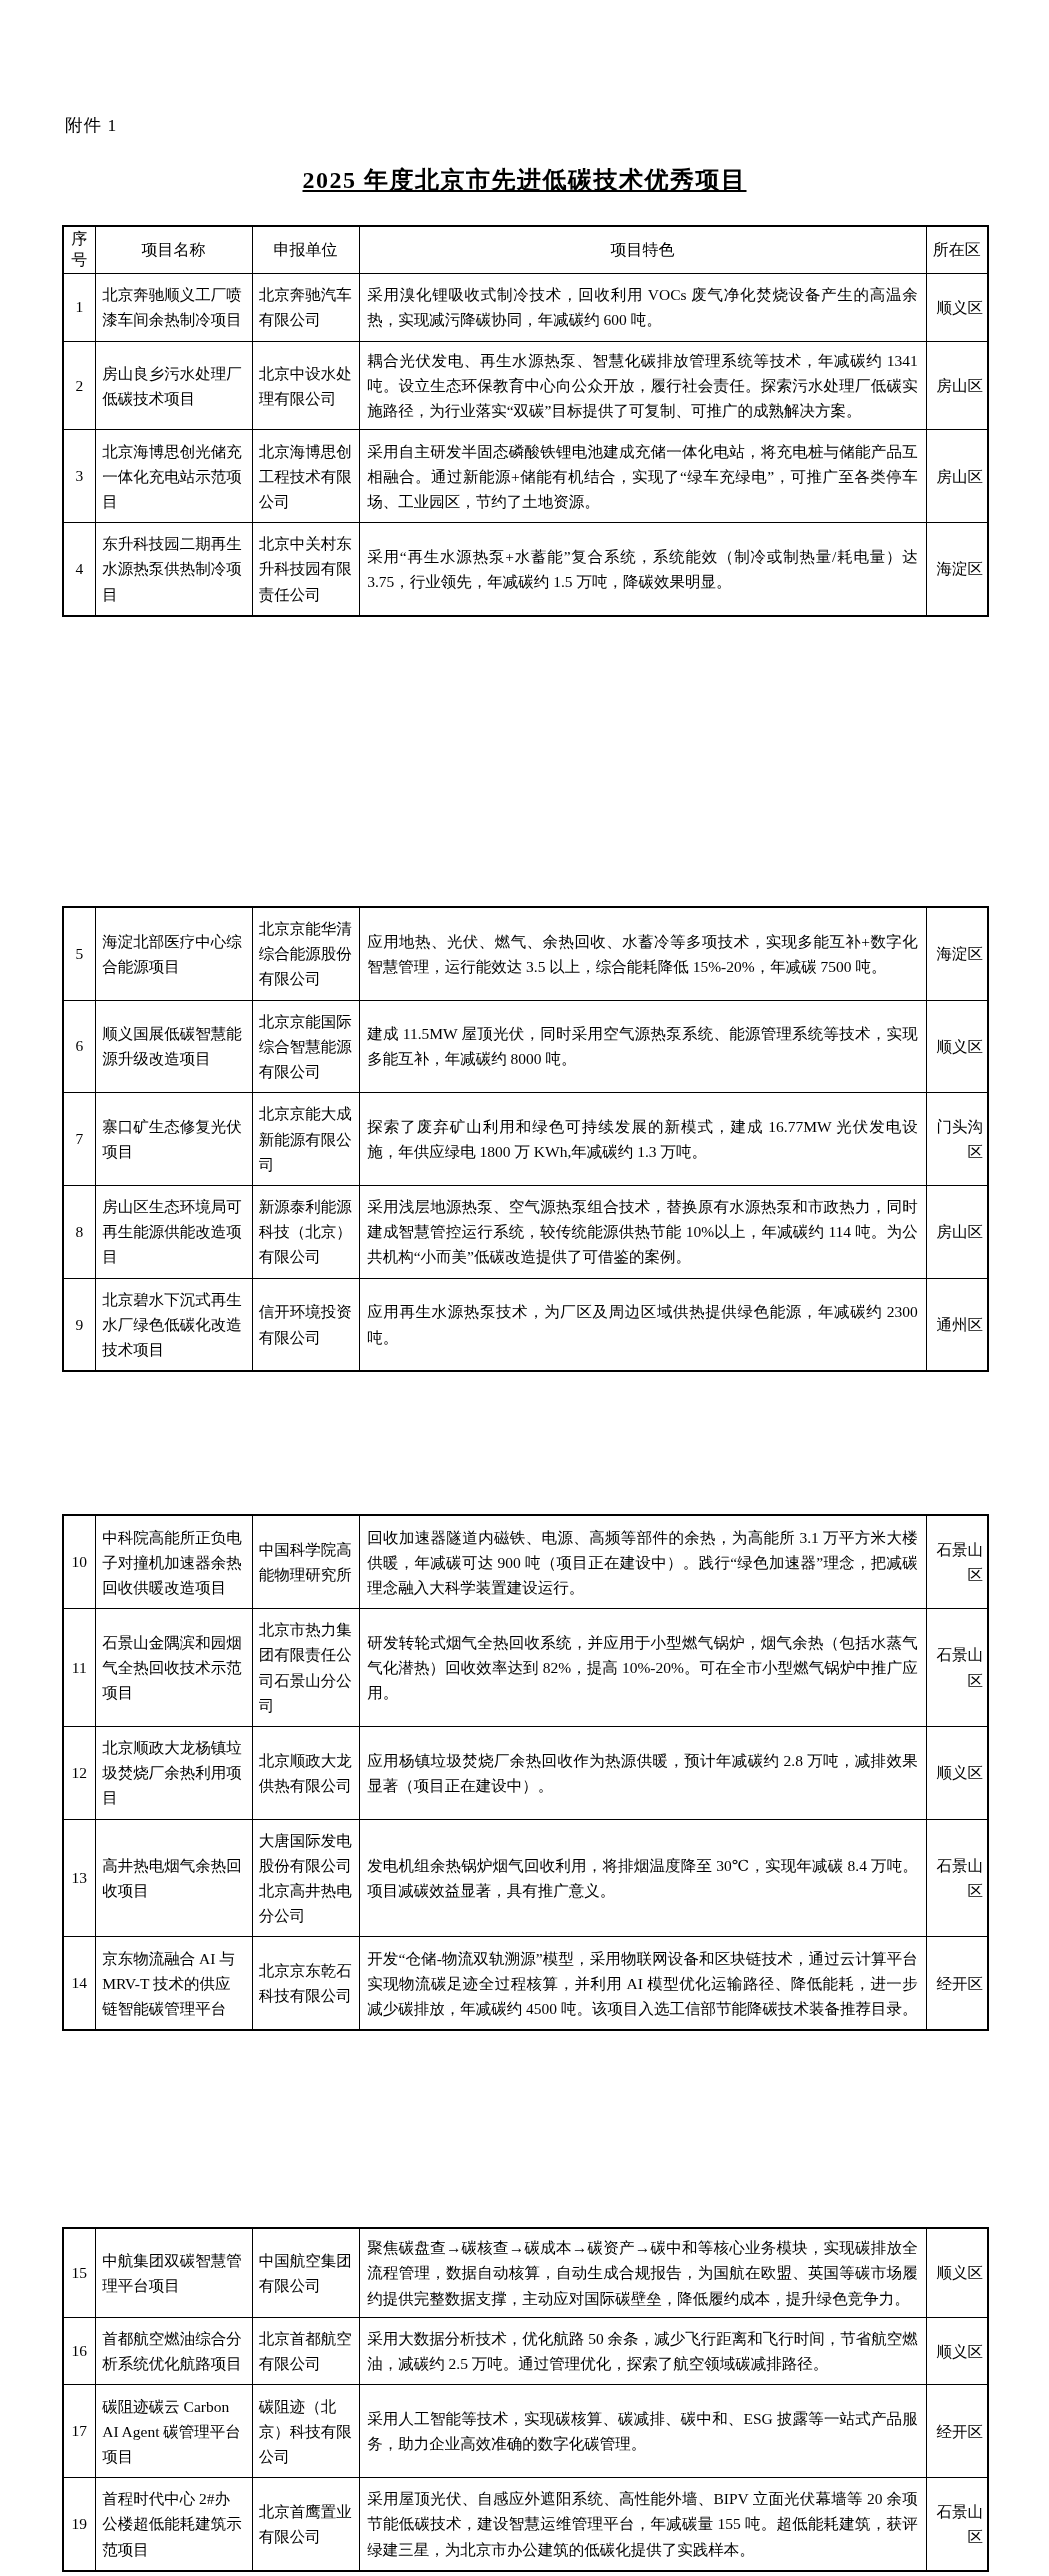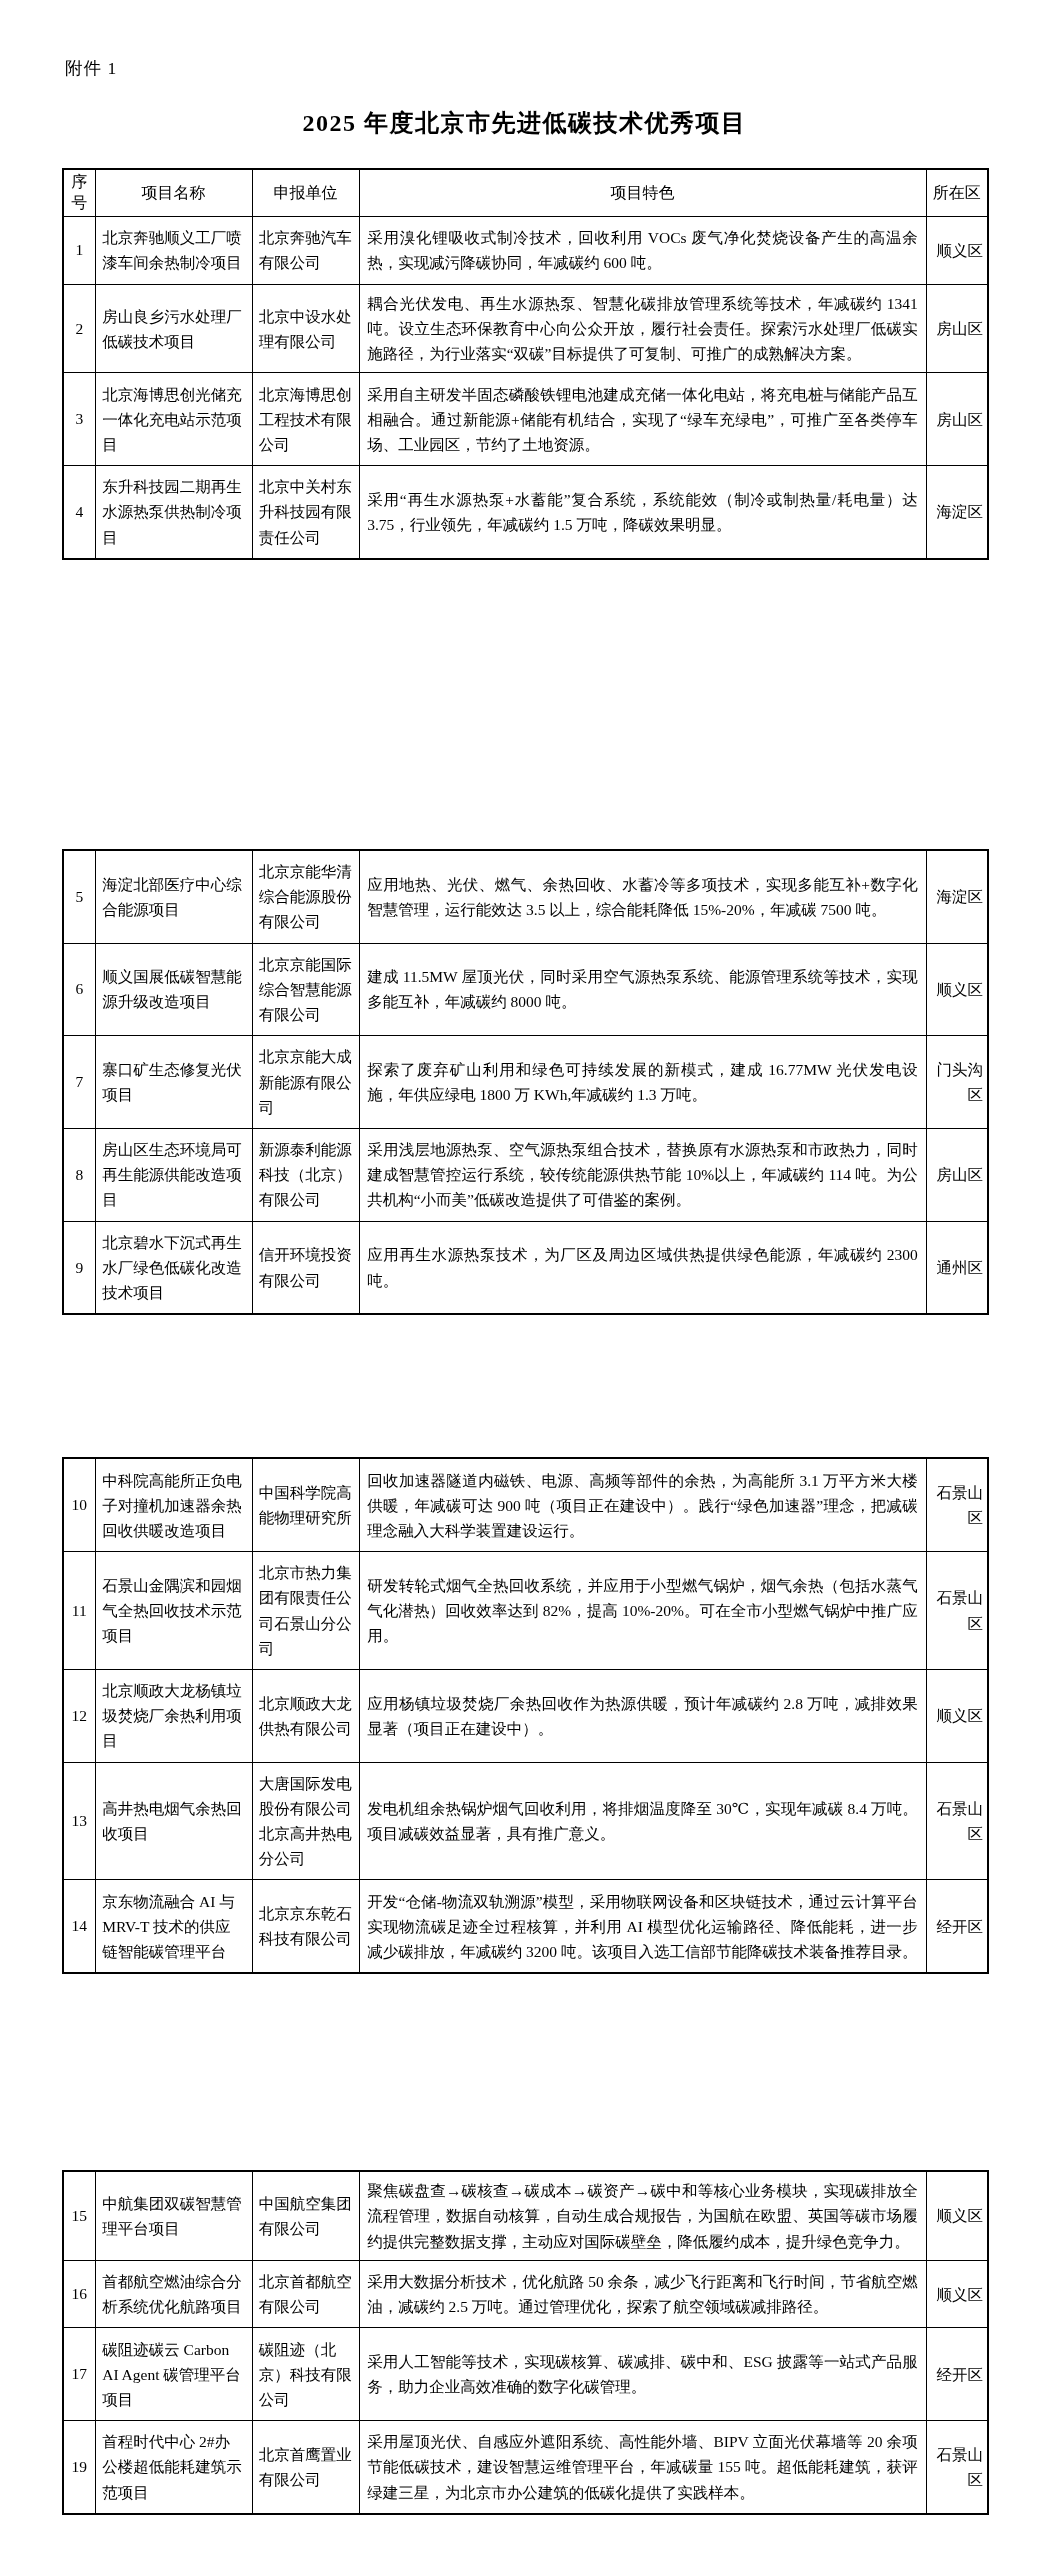--- a/index.html
+++ b/index.html
@@ -7,31 +7,32 @@
     position:relative;
     width:1049px;
     height:3709px;
     margin:0 auto;
     background:#ffffff;
     overflow:hidden;
     font-family:"Liberation Serif","DejaVu Serif",serif;
     color:#000;
   }
   .attachment{
-    padding-top:56px;
+    padding-top:113px;
     margin-left:65px;
     font-size:17.5px;
     letter-spacing:1px;
   }
   .doc-title{
     margin:27px 0 0 0;
     text-align:center;
     font-size:24px;
     font-weight:bold;
     letter-spacing:1.5px;
+    text-decoration:underline;
   }
   table.grid{
     width:925px;
     margin-left:62px;
     border-collapse:collapse;
     table-layout:fixed;
     font-size:15.5px;
   }
   .sec{margin-top:0;}
   #sec0{margin-top:29px;}
@@ -199,21 +200,21 @@
             <td class="c-no">13</td>
             <td class="c-name">高井热电烟气余热回收项目</td>
             <td class="c-app">大唐国际发电股份有限公司北京高井热电分公司</td>
             <td class="c-feat">发电机组余热锅炉烟气回收利用，将排烟温度降至 30℃，实现年减碳 8.4 万吨。项目减碳效益显著，具有推广意义。</td>
             <td class="c-dist">石景山区</td>
           </tr>
           <tr>
             <td class="c-no">14</td>
             <td class="c-name">京东物流融合 AI 与 MRV-T 技术的供应链智能碳管理平台</td>
             <td class="c-app">北京京东乾石科技有限公司</td>
-            <td class="c-feat">开发“仓储-物流双轨溯源”模型，采用物联网设备和区块链技术，通过云计算平台实现物流碳足迹全过程核算，并利用 AI 模型优化运输路径、降低能耗，进一步减少碳排放，年减碳约 3200 吨。该项目入选工信部节能降碳技术装备推荐目录。</td>
+            <td class="c-feat">开发“仓储-物流双轨溯源”模型，采用物联网设备和区块链技术，通过云计算平台实现物流碳足迹全过程核算，并利用 AI 模型优化运输路径、降低能耗，进一步减少碳排放，年减碳约 4500 吨。该项目入选工信部节能降碳技术装备推荐目录。</td>
             <td class="c-dist">经开区</td>
           </tr>
         </tbody>
       </table>
       <table class="grid sec" id="sec3">
         <colgroup>
           <col class="w-no">
           <col class="w-name">
           <col class="w-app">
           <col class="w-feat">

